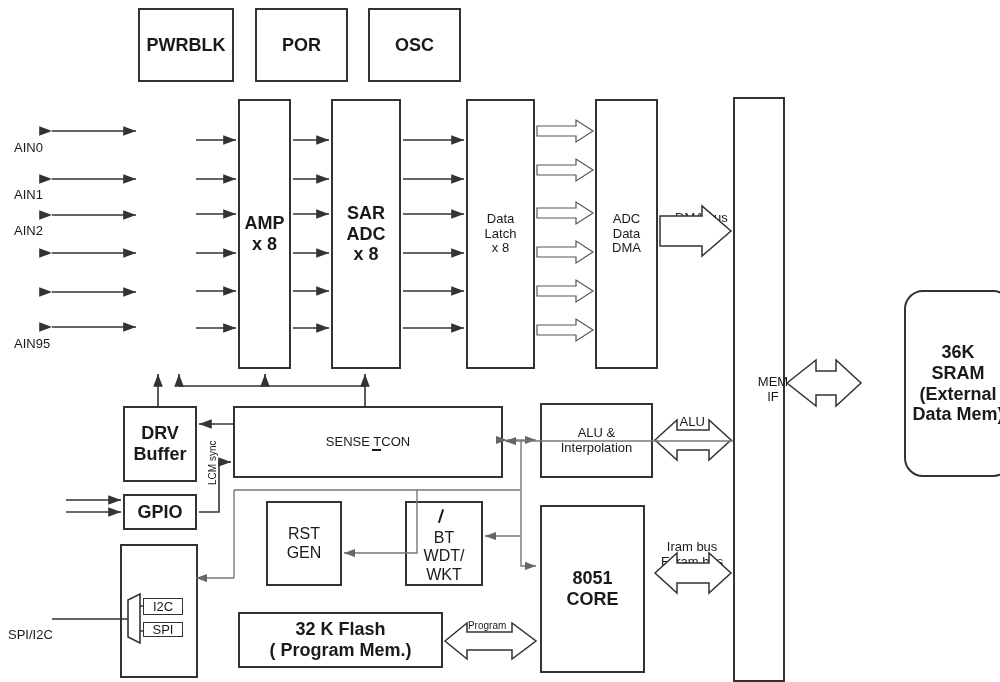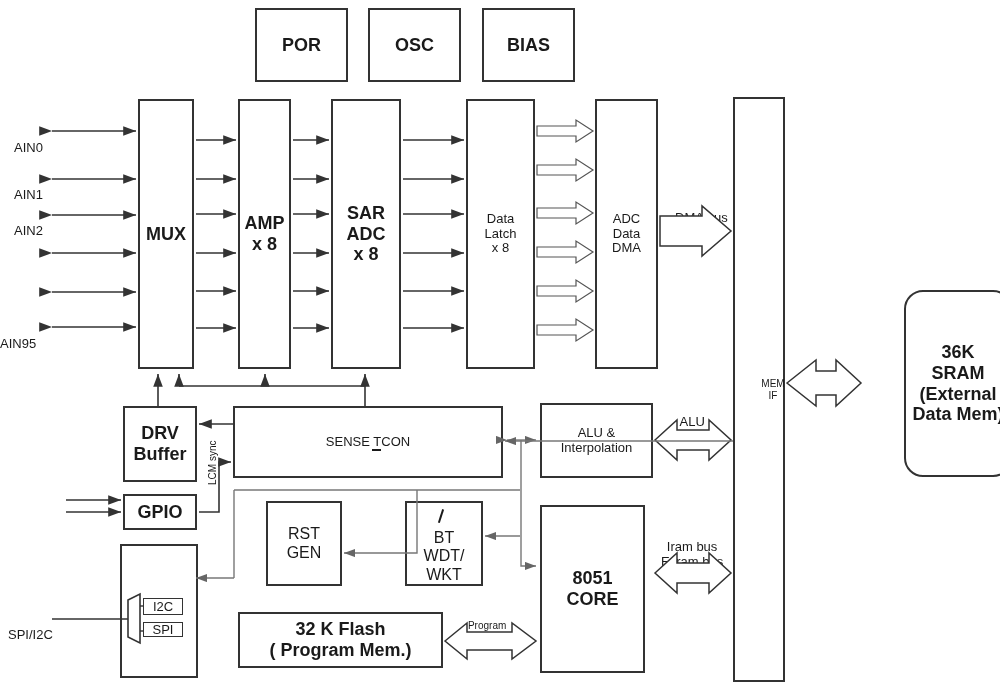--- a/index.html
+++ b/index.html
@@ -26,52 +26,49 @@
   .lab{
     position:absolute;
     white-space:pre-line;
     line-height:1.15;
     text-align:center;
   }
   svg.ov{position:absolute;left:0;top:0;width:1000px;height:682px;overflow:visible;pointer-events:none;}
   .f18{font-size:18px;font-weight:bold;}
   .f16{font-size:16px;}
   .f15{font-size:13px;}
-  .f13{font-size:10px;padding-left:28px;}
+  .f13{font-size:13px;padding-left:28px;}
   .f11{font-size:13px;}
   .f10{font-size:10px;}
   .rot{
     position:absolute;
     transform-origin:left top;
     white-space:nowrap;
   }
   .smallbox{
     position:absolute;border:1.5px solid #333;background:#fff;
     display:flex;align-items:center;justify-content:center;
     box-sizing:border-box;
   }
 </style>
 </head>
 <body>
 
 <div id="root">
 
+  <div class="box f18" style="left:138px;top:8px;width:96px;height:74px;">
+    <span class="lbl">PWRBLK</span>
+  </div>
   <div class="box f18" style="left:255px;top:8px;width:93px;height:74px;">
     <span class="lbl">POR</span>
   </div>
   <div class="box f18" style="left:368px;top:8px;width:93px;height:74px;">
     <span class="lbl">OSC</span>
   </div>
-  <div class="box f18" style="left:482px;top:8px;width:93px;height:74px;">
-    <span class="lbl">BIAS</span>
-  </div>
-
-  <div class="box f18" style="left:138px;top:99px;width:56px;height:270px;">
-    <span class="lbl">MUX</span>
-  </div>
+
   <div class="box f18" style="left:238px;top:99px;width:53px;height:270px;">
     <span class="lbl">AMP
 x 8</span>
   </div>
   <div class="box f18" style="left:331px;top:99px;width:70px;height:270px;">
     <span class="lbl">SAR
 ADC
 x 8</span>
   </div>
   <div class="box f15" style="left:466px;top:99px;width:69px;height:270px;">
@@ -144,21 +141,21 @@
 
   <div class="lab f11" style="left:14px;top:126px;">
     <span>AIN0</span>
   </div>
   <div class="lab f11" style="left:14px;top:173px;">
     <span>AIN1</span>
   </div>
   <div class="lab f11" style="left:14px;top:209px;">
     <span>AIN2</span>
   </div>
-  <div class="lab f11" style="left:0;top:322px;">
+  <div class="lab f11" style="left:14px;top:322px;">
     <span>AIN95</span>
   </div>
 
   <div class="lab f11" style="left:675px;top:196px;">
     <span>DMA bus</span>
   </div>
   <div class="lab f11" style="left:668px;top:400px;">
     <span>ALU
 Req  bus</span>
   </div>

